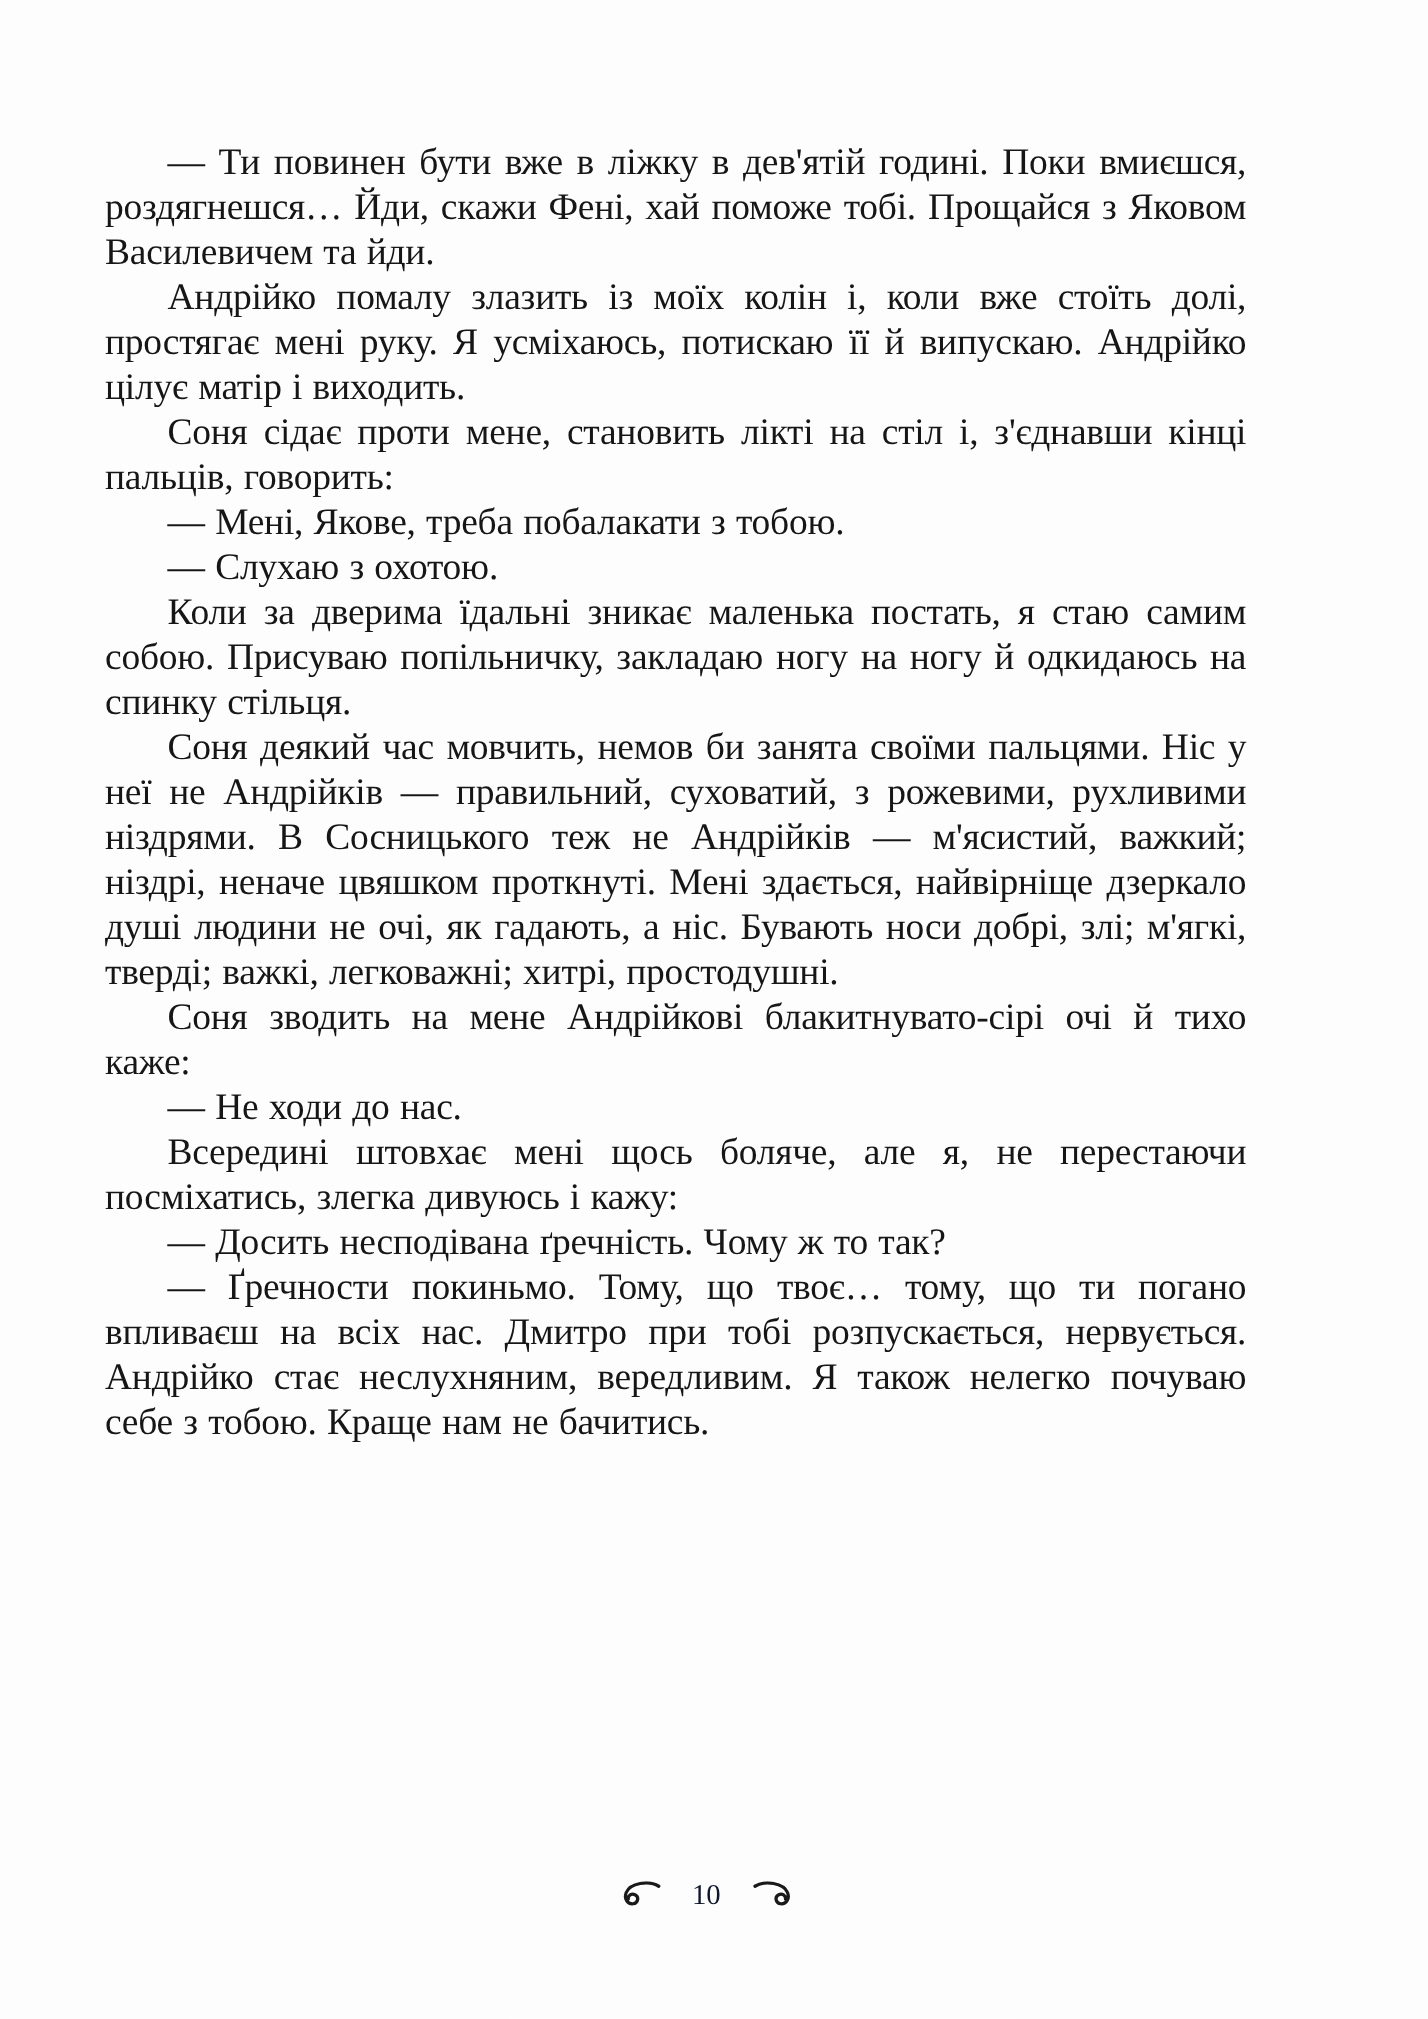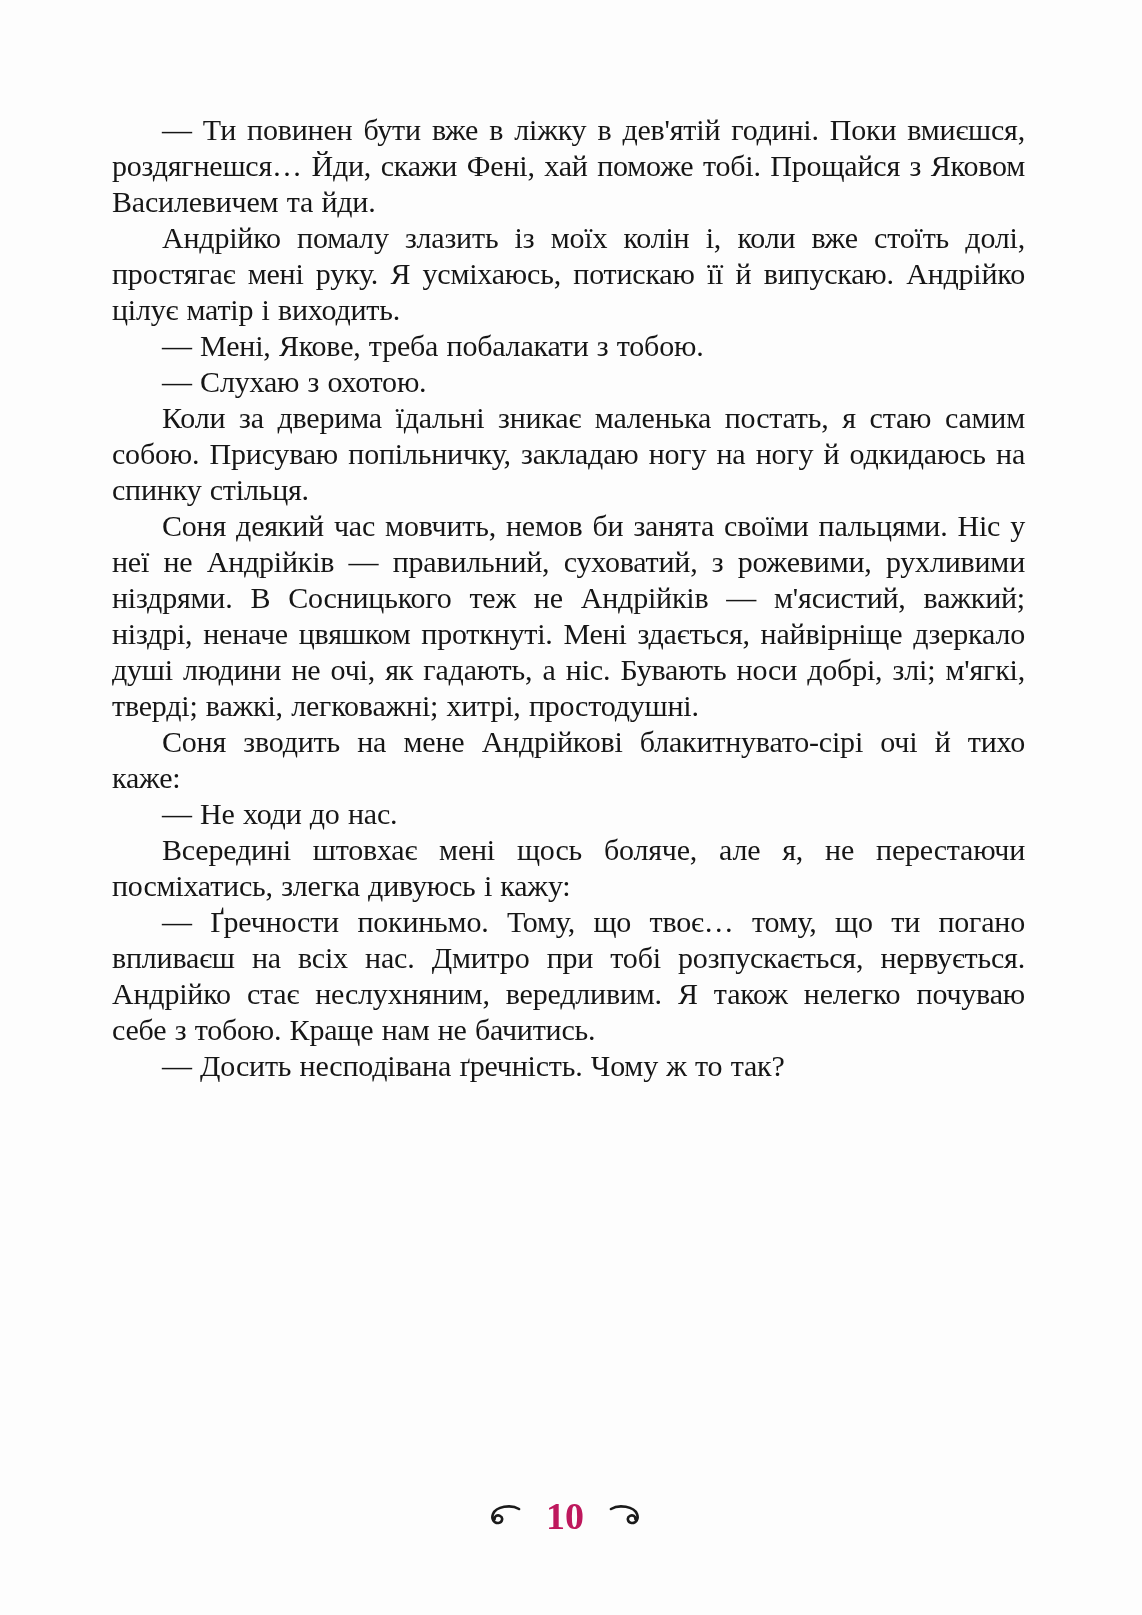--- a/index.html
+++ b/index.html
@@ -11,21 +11,21 @@
     position: relative;
     width: 1142px;
     height: 1615px;
     background: #fdfdfd;
     overflow: hidden;
     font-family: "Liberation Serif", "DejaVu Serif", serif;
     color: #161616;
   }
   .text-block {
     position: absolute;
-    left: 112px;
+    left: 84px;
     top: 112px;
     width: 913px;
     font-family: Liberation Serif, serif;
   }
   .text-block p.para {
     margin: 0;
     padding: 0;
     font-size: 30px;
     line-height: 36px;
     text-align: justify;
@@ -37,50 +37,50 @@
     position: absolute;
     left: 0;
     top: 1498px;
     width: 1130px; 
     display: flex;
     justify-content: center;
     align-items: center;
     gap: 24px;
   }
   .page-number {
-    font-size: 38px;
+    font-size: 23px;
     line-height: 36px;
-    color: #be185d;
-    font-weight: bold;
+    color: #0f172a;
   }
   .ornament {
     display: inline-block;
     width: 36px;
     height: 22px;
   }
   .ornament svg { display: block; }
   .ornament.mirrored svg { transform: scaleX(-1); }
 </style>
 </head>
 <body>
 
 <div class="page">
 
   <div class="text-block">
       <p class="para">— Ти повинен бути вже в ліжку в дев'ятій годині. Поки вмиєшся, роздягнешся… Йди, скажи Фені, хай поможе тобі. Прощайся з Яковом Василевичем та йди.</p>
       <p class="para">Андрійко помалу злазить із моїх колін і, коли вже стоїть долі, простягає мені руку. Я усміхаюсь, потискаю її й випускаю. Андрійко цілує матір і виходить.</p>
+      <p class="para">Соня сідає проти мене, становить лікті на стіл і, з'єднавши кінці пальців, говорить:</p>
       <p class="para">— Мені, Якове, треба побалакати з тобою.</p>
       <p class="para">— Слухаю з охотою.</p>
       <p class="para">Коли за дверима їдальні зникає маленька постать, я стаю самим собою. Присуваю попільничку, закладаю ногу на ногу й одкидаюсь на спинку стільця.</p>
       <p class="para">Соня деякий час мовчить, немов би занята своїми пальцями. Ніс у неї не Андрійків — правильний, суховатий, з рожевими, рухливими ніздрями. В Сосницького теж не Андрійків — м'ясистий, важкий; ніздрі, неначе цвяшком проткнуті. Мені здається, найвірніще дзеркало душі людини не очі, як гадають, а ніс. Бувають носи добрі, злі; м'ягкі, тверді; важкі, легковажні; хитрі, простодушні.</p>
       <p class="para">Соня зводить на мене Андрійкові блакитнувато-сірі очі й тихо каже:</p>
       <p class="para">— Не ходи до нас.</p>
       <p class="para">Всередині штовхає мені щось боляче, але я, не перестаючи посміхатись, злегка дивуюсь і кажу:</p>
+      <p class="para">— Досить несподівана ґречність. Чому ж то так?</p>
       <p class="para">— Ґречности покиньмо. Тому, що твоє… тому, що ти погано впливаєш на всіх нас. Дмитро при тобі розпускається, нервується. Андрійко стає неслухняним, вередливим. Я також нелегко почуваю себе з тобою. Краще нам не бачитись.</p>
-      <p class="para">— Досить несподівана ґречність. Чому ж то так?</p>
     </div>
 
   <div class="page-footer">
     <span class="ornament">
       <svg viewBox="0 0 36 22" width="36" height="22" xmlns="http://www.w3.org/2000/svg">
         <path d="M33,4 C25,-1 10,1.5 7,9 C5,14 8,18.5 12.5,18 C16.5,17.5 17.5,12.5 14,10.8 C11.2,9.5 8.3,11.4 8.6,14.2" fill="none" stroke="#1a1a1a" stroke-width="2.6" stroke-linecap="round"></path>
       </svg>
     </span>
     <span class="page-number">10</span>
     <span class="ornament mirrored">

